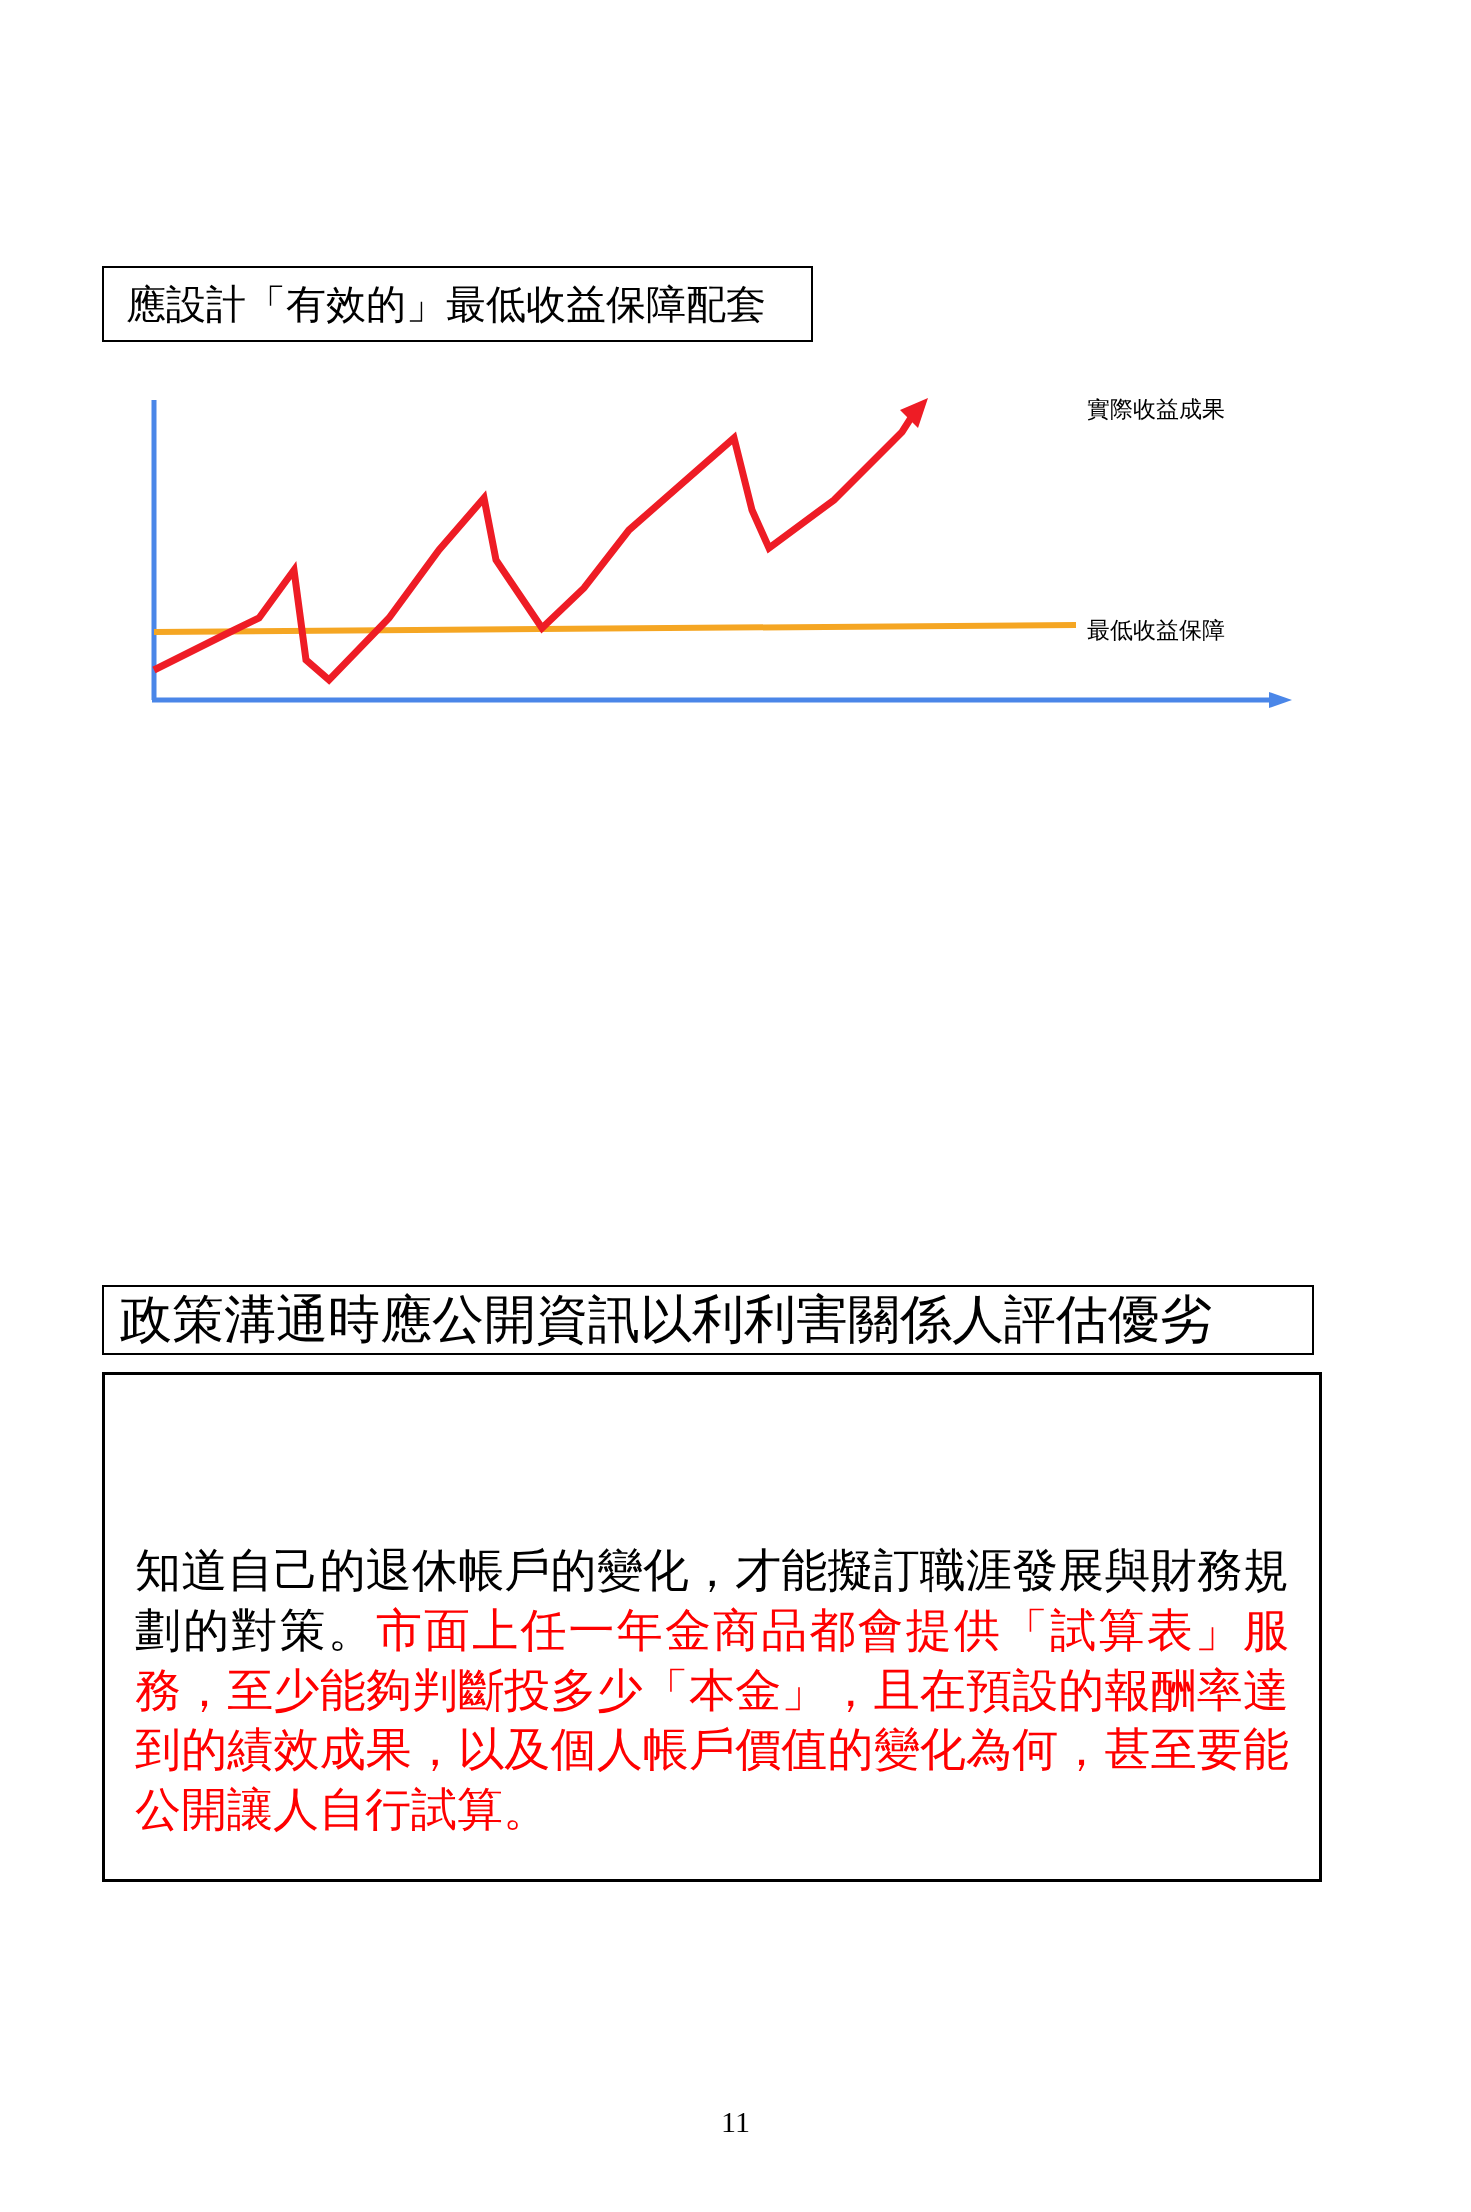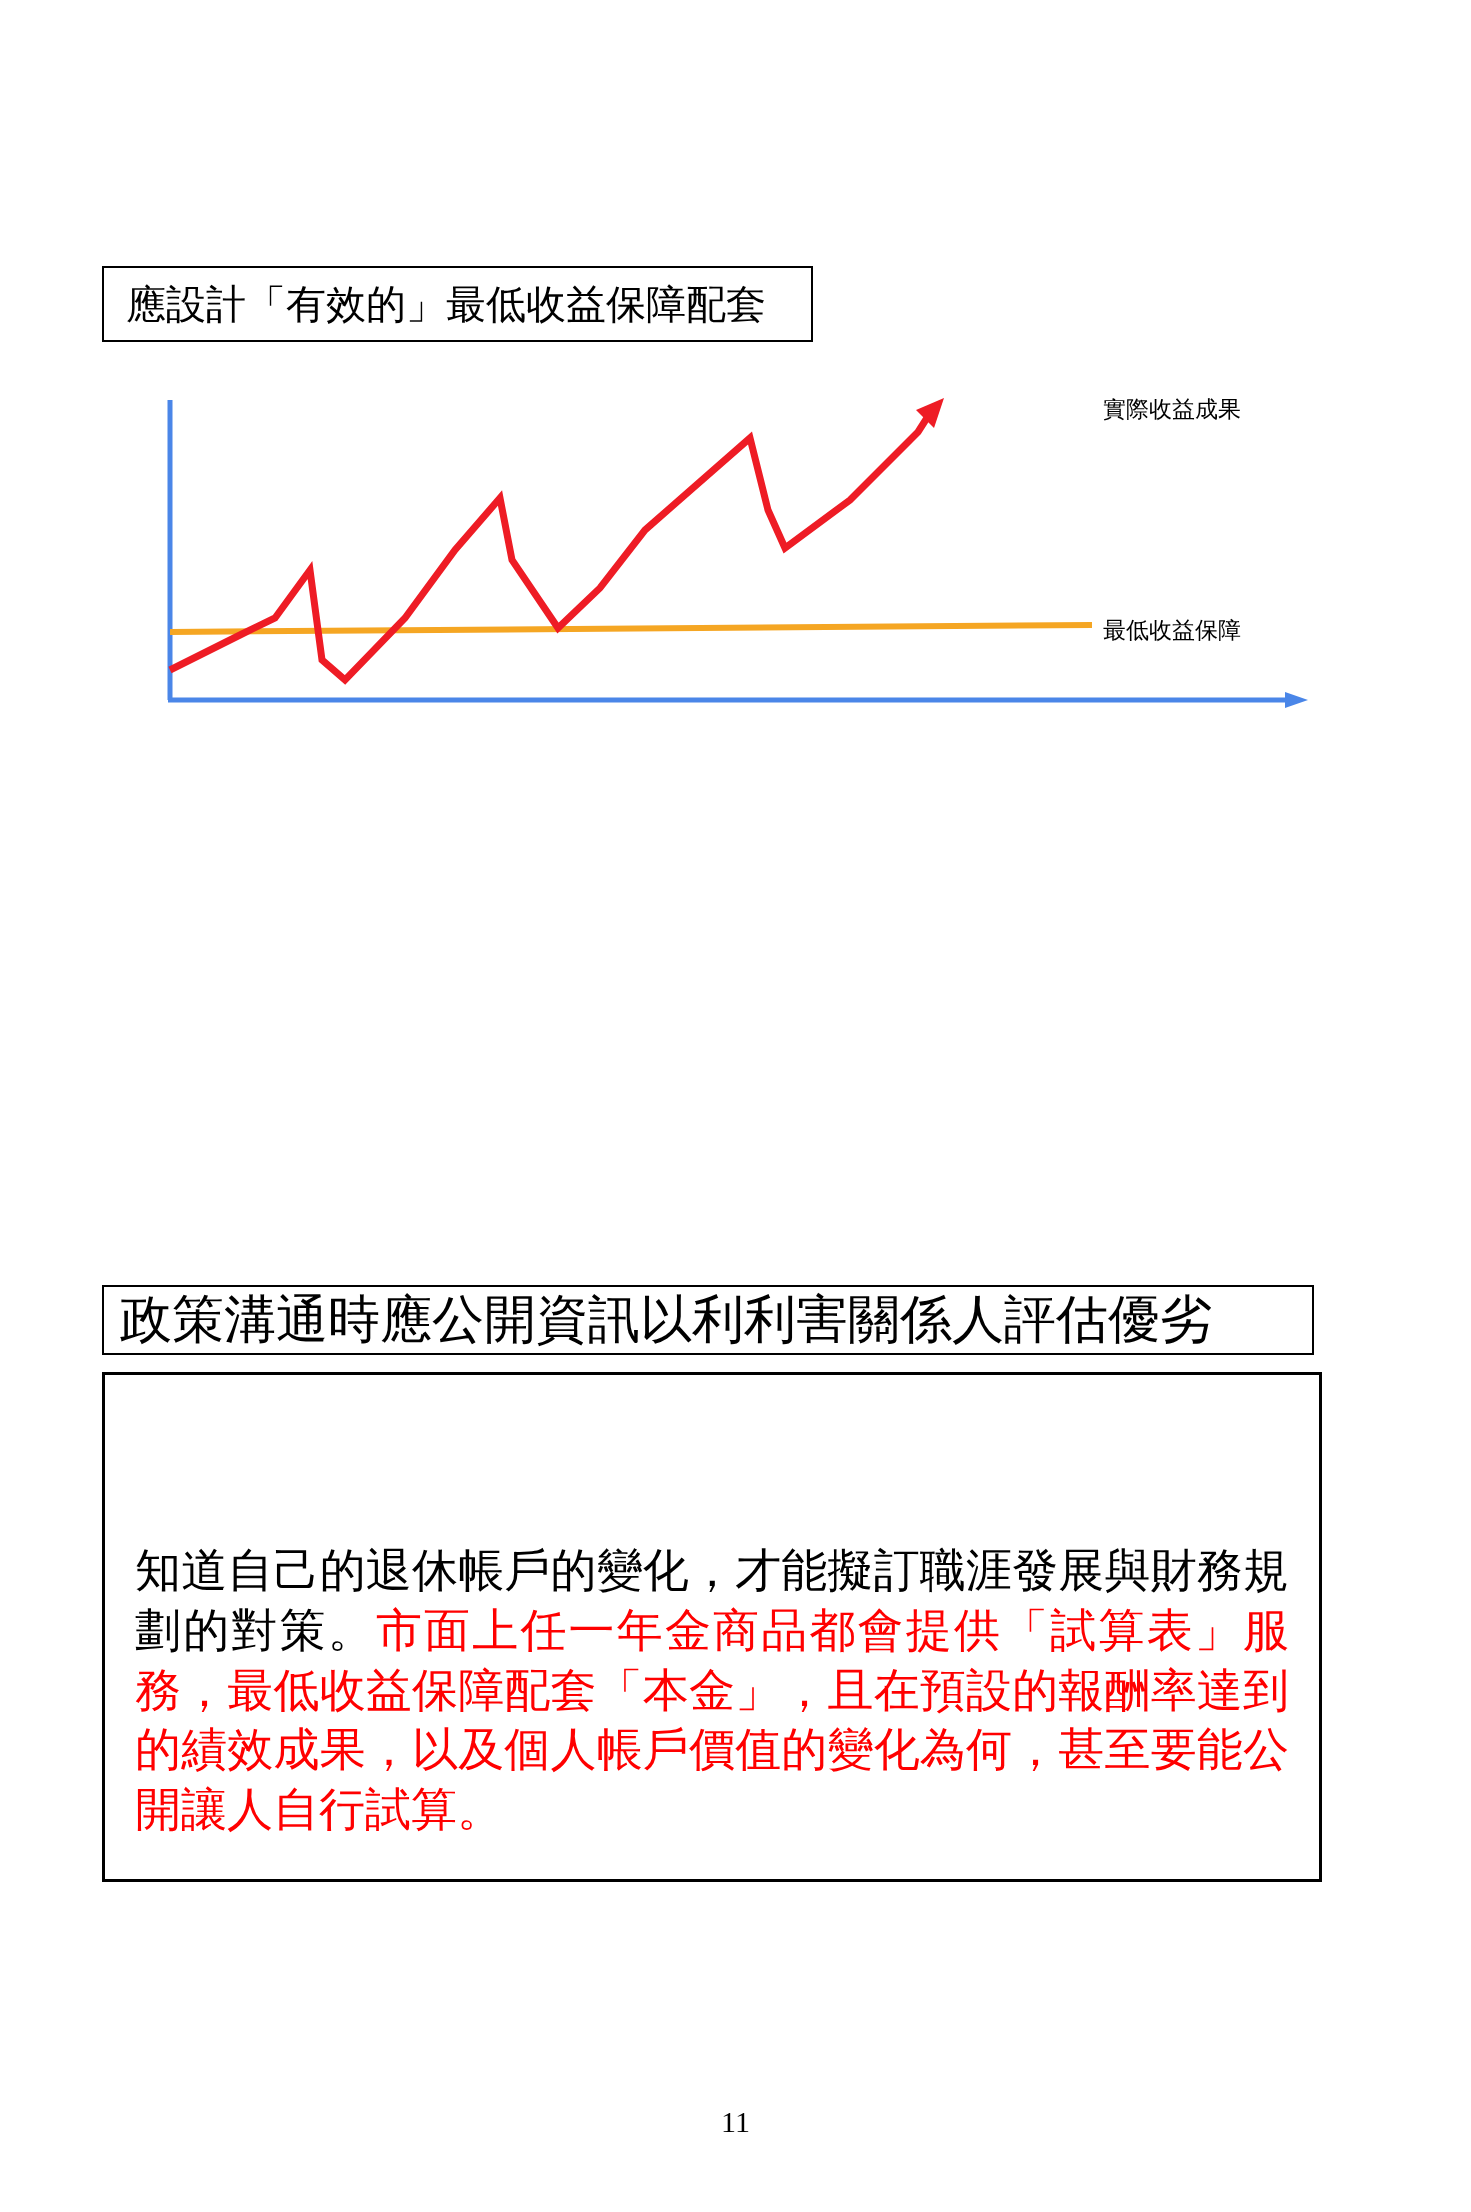--- a/index.html
+++ b/index.html
@@ -43,21 +43,21 @@
     top: 1285px;
     width: 1212px;
     height: 70px;
     padding-left: 16px;
     font-size: 52px;
   }
 
   
   #chart-area {
     position: absolute;
-    left: 60px;
+    left: 44px;
     top: 370px;
     width: 1300px;
     height: 420px;
   }
   #chart-svg {
     position: absolute;
     left: 0;
     top: 0;
   }
   .chart-label {
@@ -152,19 +152,19 @@
     <div class="chart-label" id="label-guarantee">最低收益保障</div>
   </div>
 
 
   <div class="heading-box" id="heading-2">
     <span>政策溝通時應公開資訊以利利害關係人評估優劣</span>
   </div>
 
   <div id="body-box">
     <p id="body-paragraph">
-      <span>知道自己的退休帳戶的變化，才能擬訂職涯發展與財務規劃的對策。</span><span class="red">市面上任一年金商品都會提供「試算表」服務，最低收益保障配套「本金」，且在預設的報酬率達到的績效成果，以及個人帳戶價值的變化為何，甚至要能公開讓人自行試算。</span>
+      <span>知道自己的退休帳戶的變化，才能擬訂職涯發展與財務規劃的對策。</span><span class="red">市面上任一年金商品都會提供「試算表」服務，至少能夠判斷投多少「本金」，且在預設的報酬率達到的績效成果，以及個人帳戶價值的變化為何，甚至要能公開讓人自行試算。</span>
     </p>
   </div>
 
   <div id="page-number">11</div>
 
 </div>
 
 </body></html>

